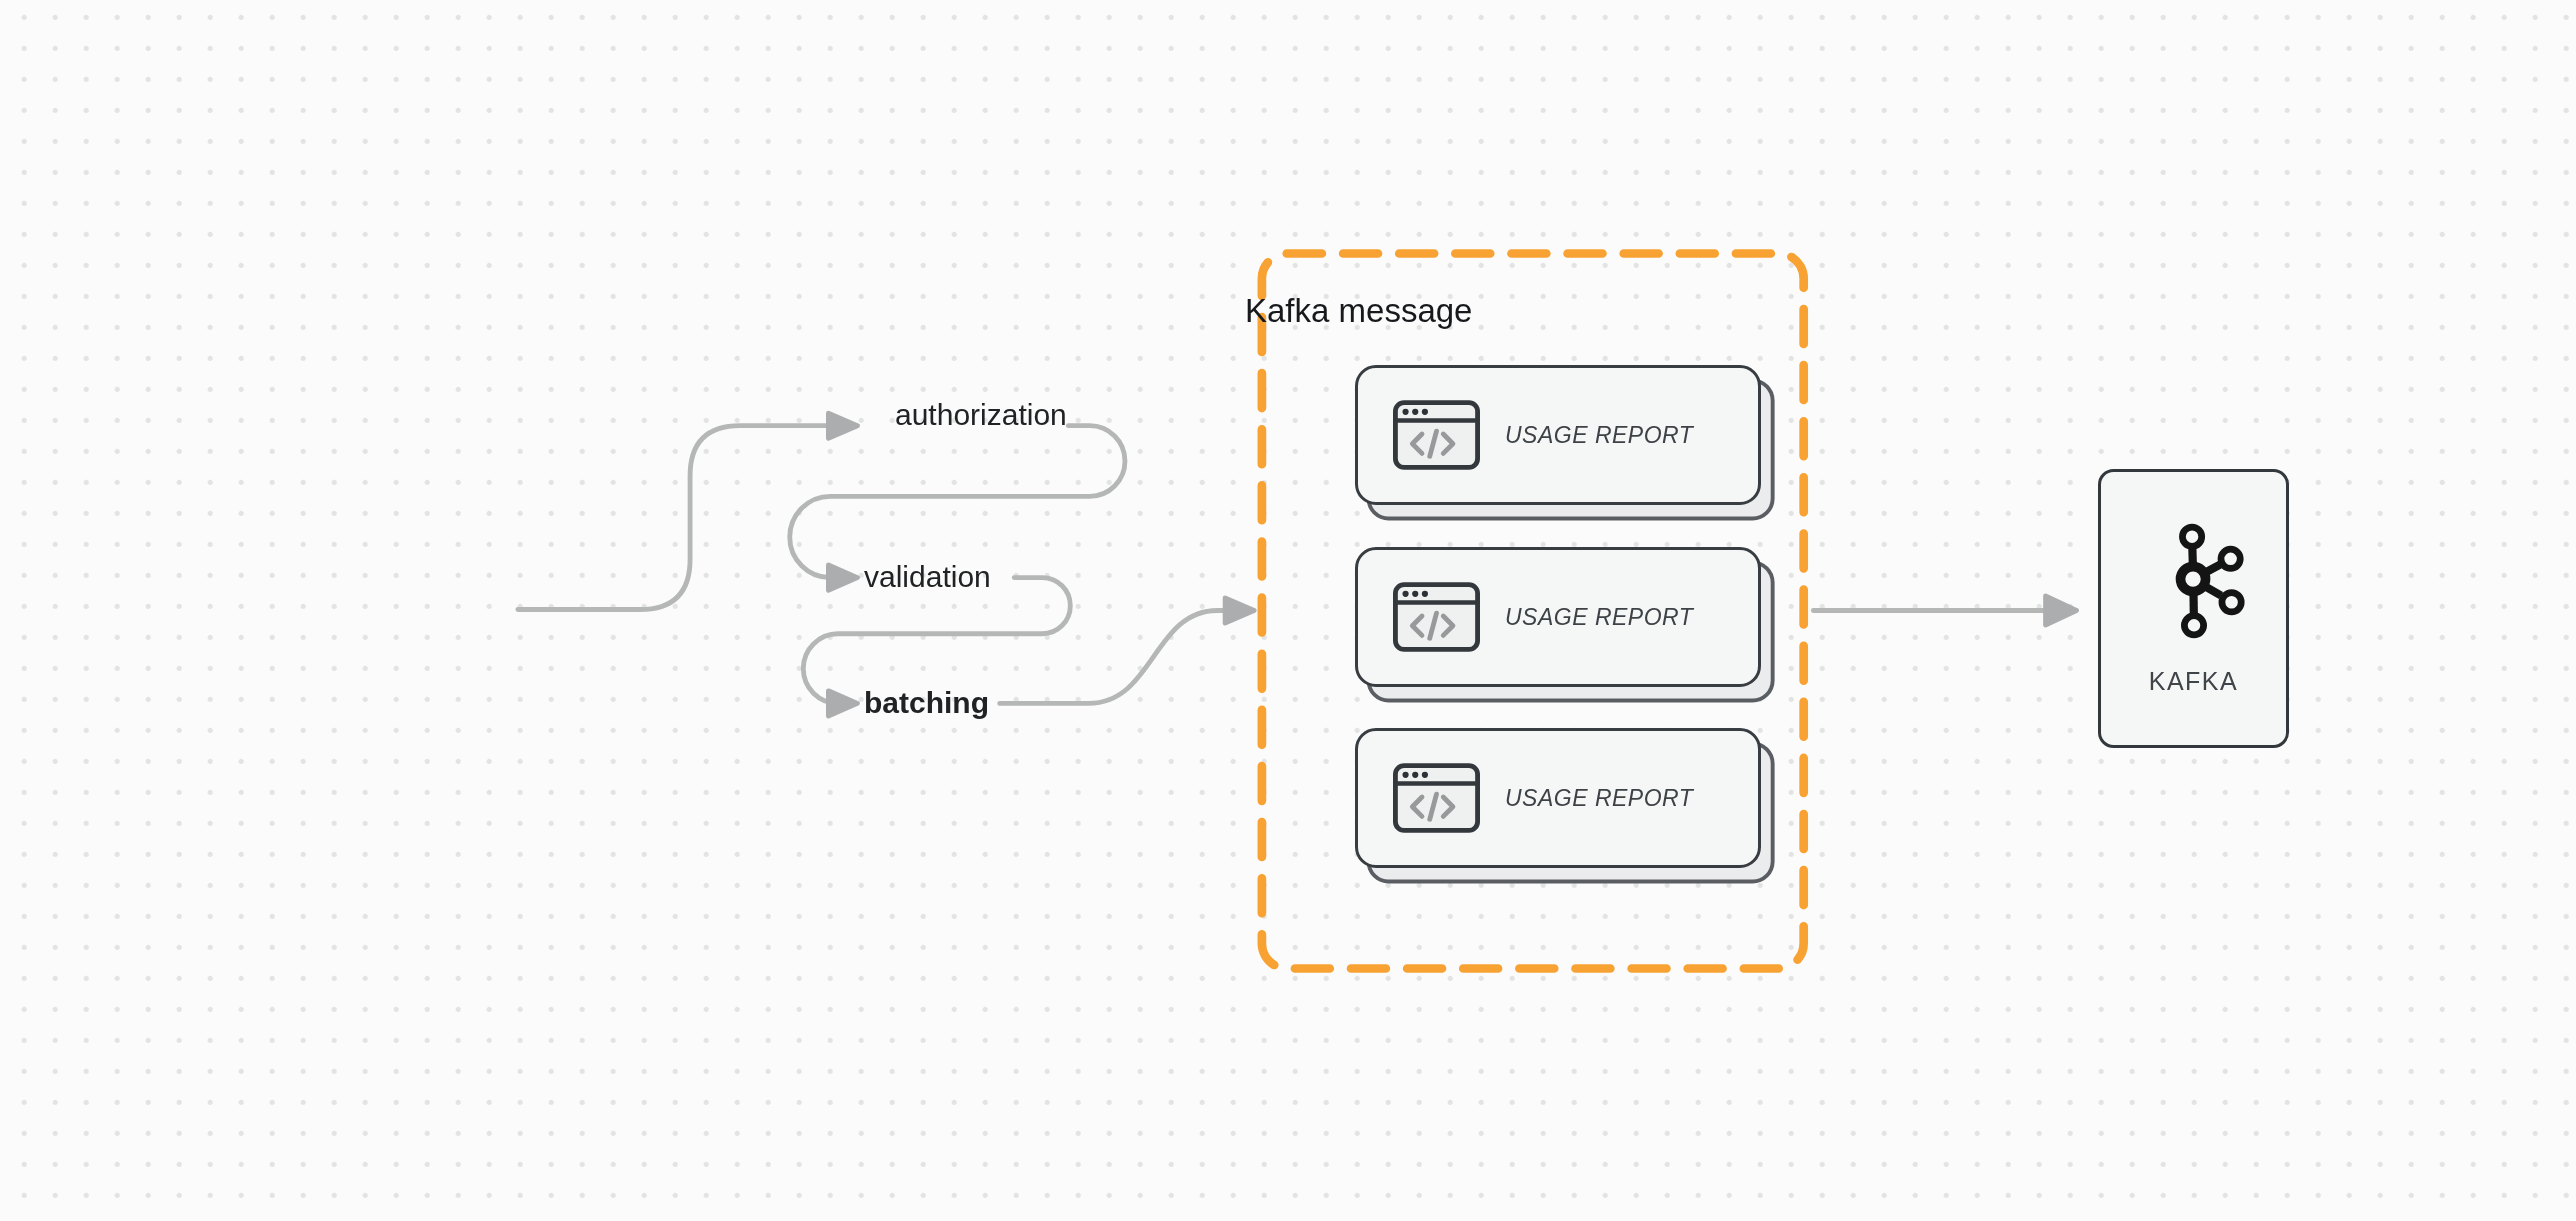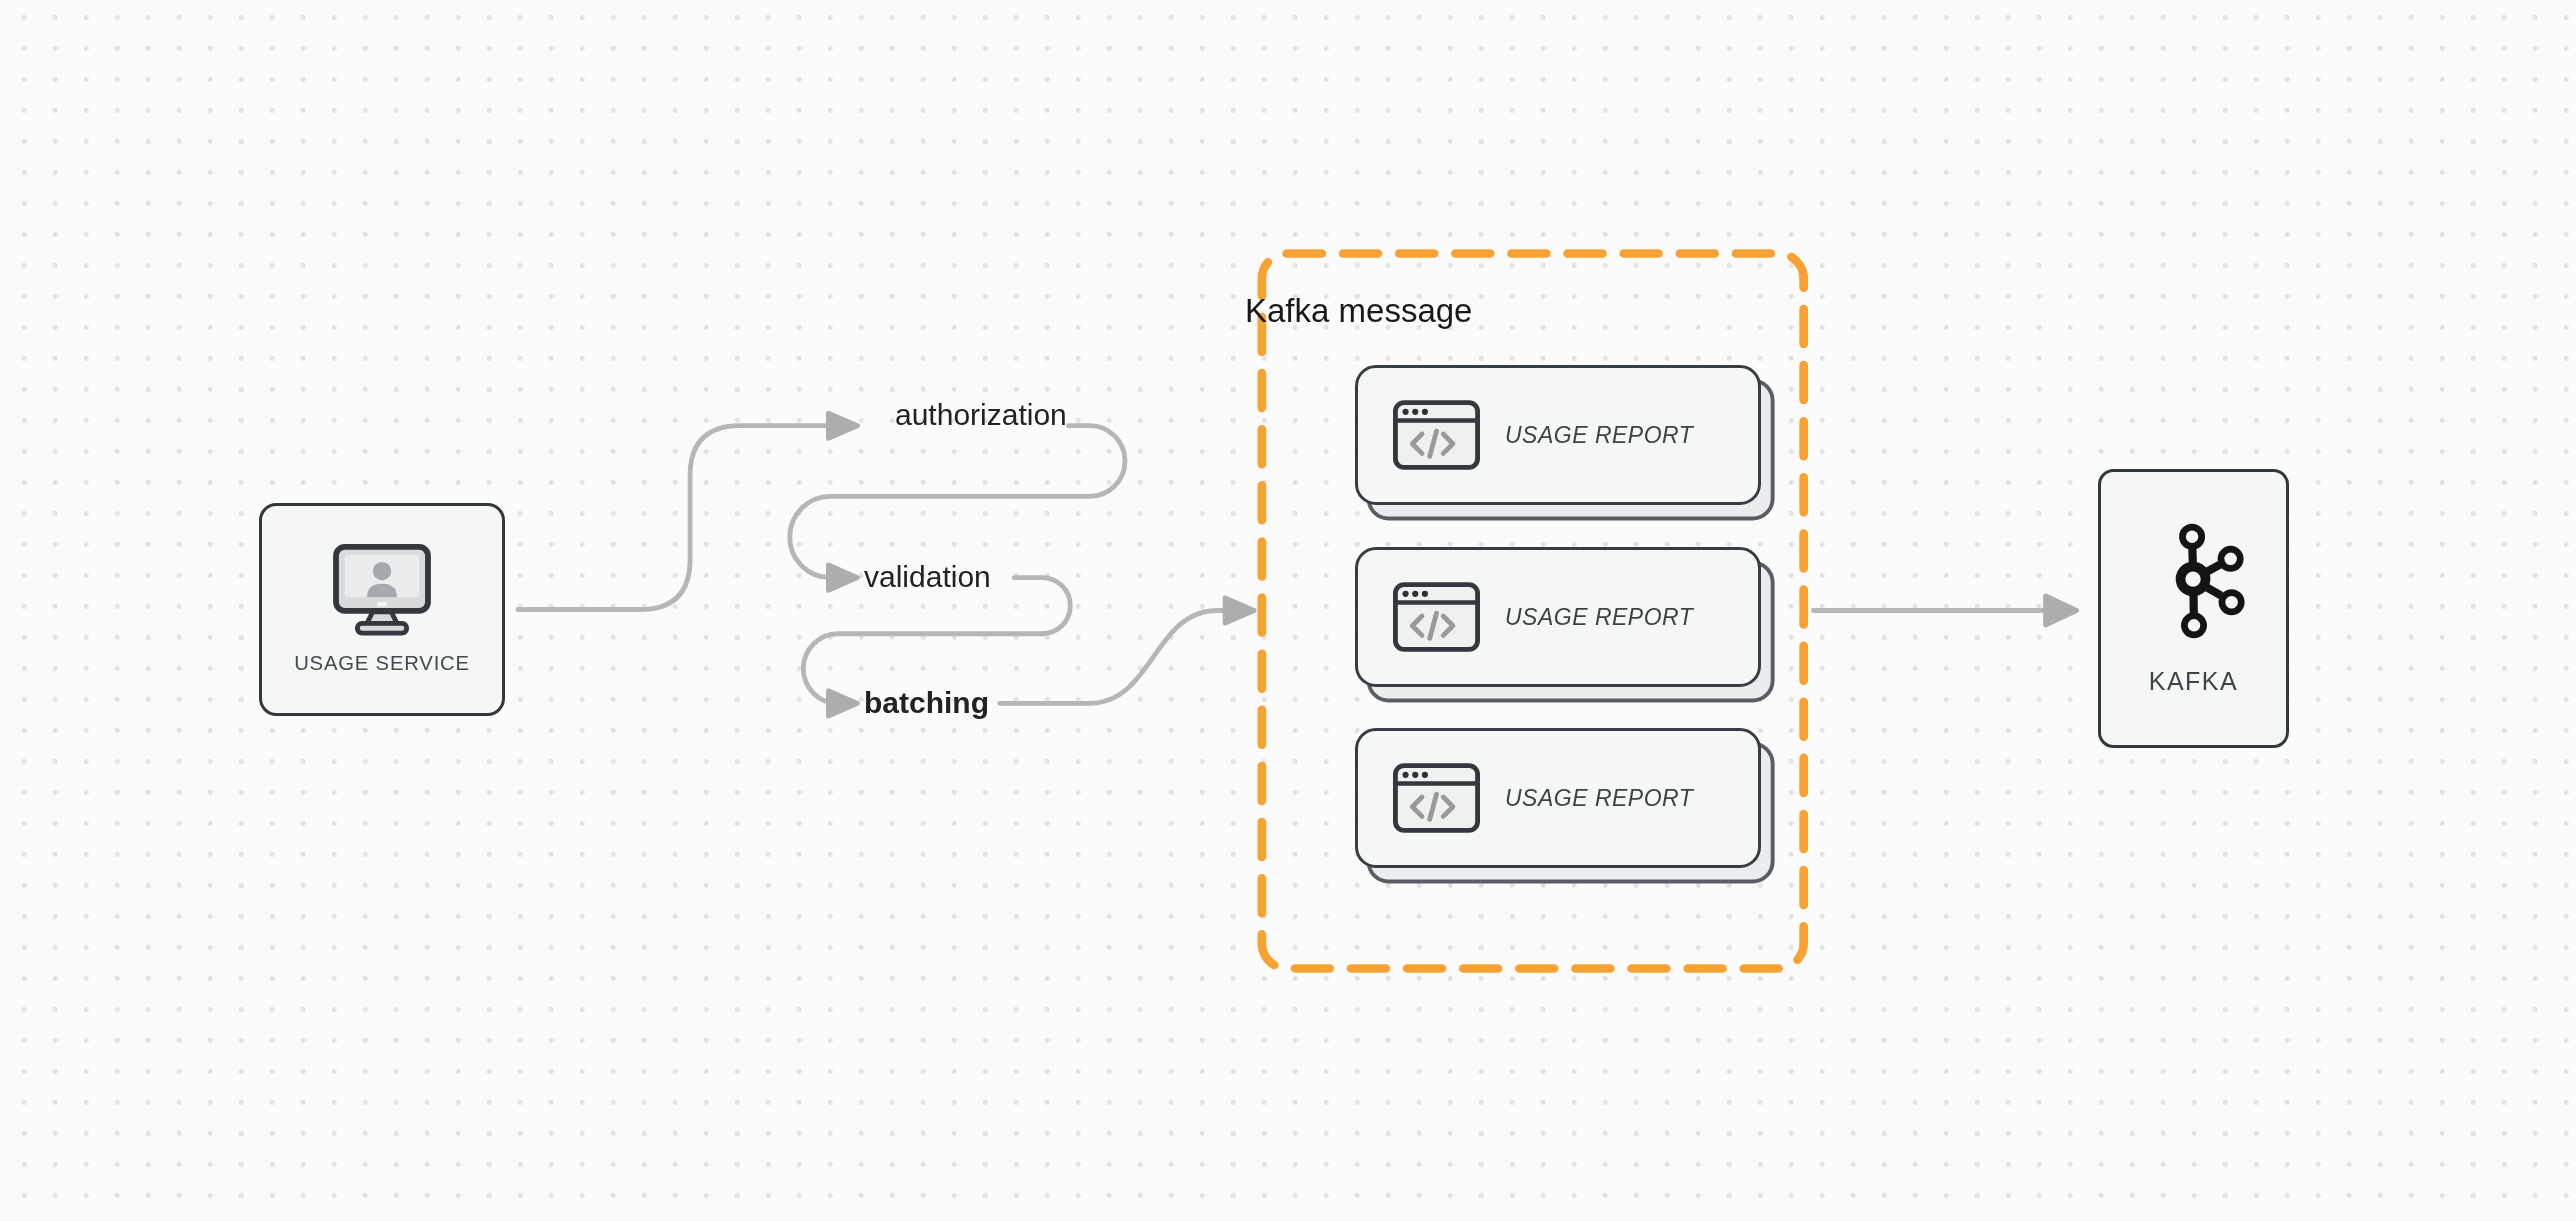--- a/index.html
+++ b/index.html
@@ -96,32 +96,20 @@
 
     <g fill="#acadae" stroke="#acadae" stroke-width="5" stroke-linejoin="round">
       <path d="M 856 427 L 886 440 L 856 453 Z"></path>
       <path d="M 856 584 L 886 597 L 856 610 Z"></path>
       <path d="M 856 714 L 886 727 L 856 740 Z"></path>
       <path d="M 1266 618 L 1296 631 L 1266 644 Z"></path>
       <path d="M 2114 616 L 2146 631 L 2114 646 Z"></path>
     </g>
   </svg>
 
-  <div class="node usage-service">
-    <svg width="98" height="92" viewBox="0 0 101 95">
-      <rect x="3" y="3" width="95" height="66" rx="9" fill="#d8dadb" stroke="#33383d" stroke-width="6"></rect>
-      <rect x="12" y="11" width="77" height="44" rx="3" fill="#ebeced"></rect>
-      <circle cx="50.5" cy="28" r="9.5" fill="#a7aaac"></circle>
-      <path d="M35 55 Q35 41 50.5 41 Q66 41 66 55 Z" fill="#a7aaac"></path>
-      <rect x="45" y="60" width="11" height="4.5" rx="2.2" fill="#f3f4f4"></rect>
-      <path d="M41 70 L60 70 L66 82 L35 82 Z" fill="#d8dadb" stroke="#33383d" stroke-width="5" stroke-linejoin="round"></path>
-      <rect x="25" y="82" width="51" height="10" rx="5" fill="#d8dadb" stroke="#33383d" stroke-width="5"></rect>
-    </svg>
-    <span class="node-label">USAGE SERVICE</span>
-  </div>
 
   <span class="step-label step-authorization">authorization</span>
   <span class="step-label step-validation">validation</span>
   <span class="step-label step-batching">batching</span>
 
   <span class="group-title">Kafka message</span>
 
   <div class="report-card card-1">
     <svg width="87" height="70" viewBox="0 0 90 72">
       <rect x="2.5" y="2.5" width="85" height="67" rx="9" fill="#eff0f0" stroke="#33383d" stroke-width="5"></rect>

